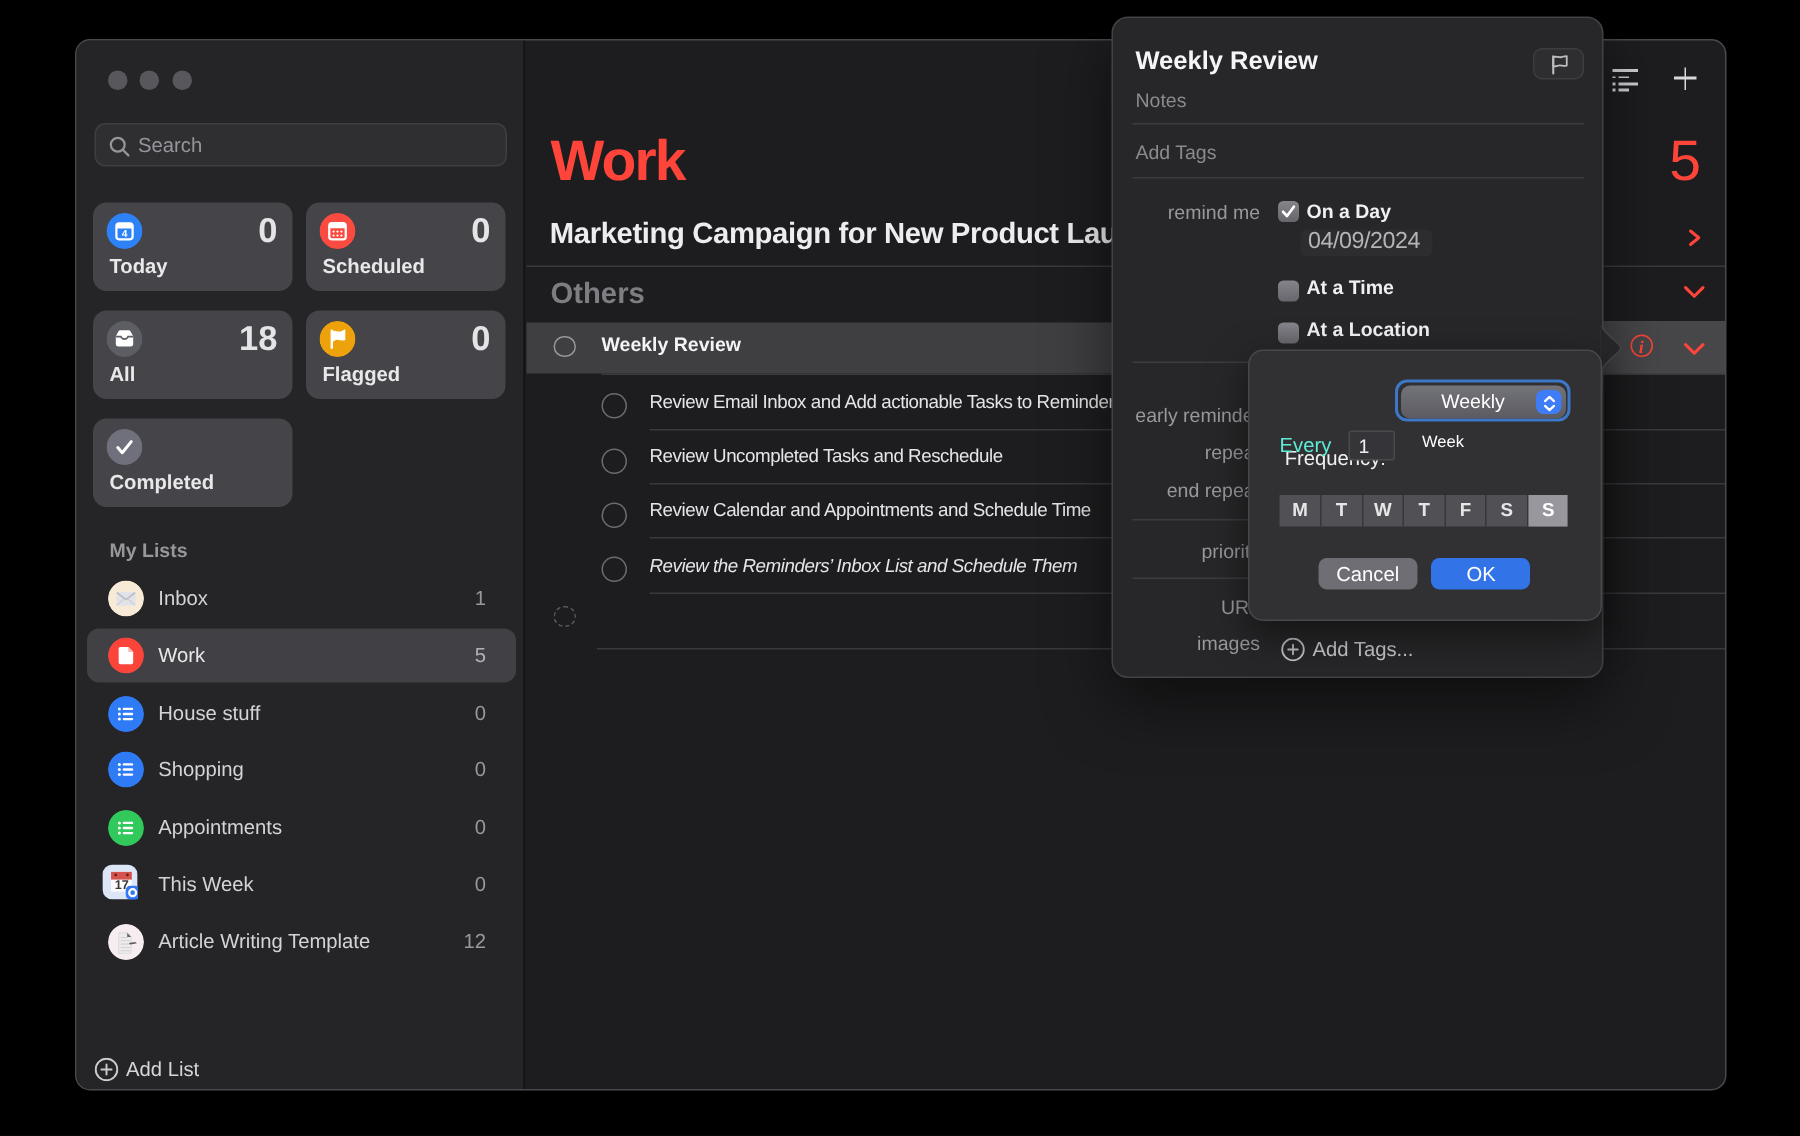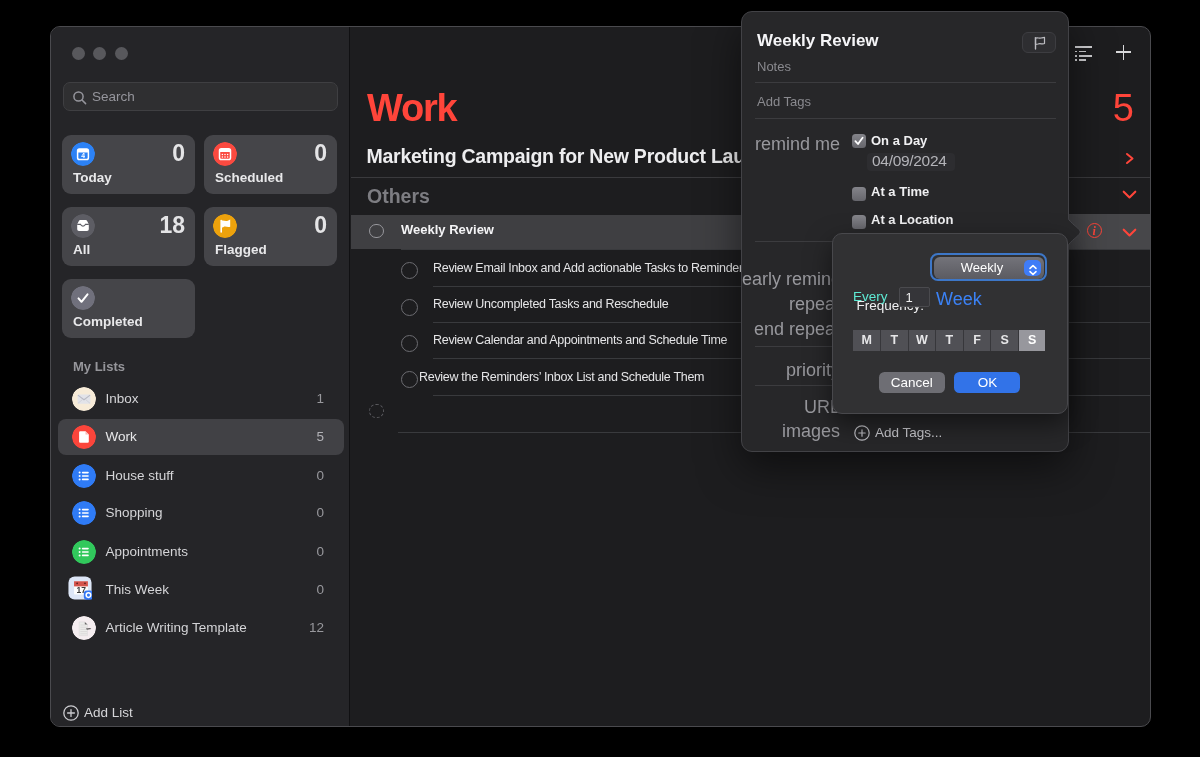--- a/index.html
+++ b/index.html
@@ -28,21 +28,21 @@
   .divfull { position:absolute; height:1px; background:#3a3a3d; }
   .taskdiv { position:absolute; height:1px; background:#393a3d; }
   .circ { position:absolute; width:17px; height:17px; border-radius:50%; border:1.5px solid #6c6c71; }
   .task { position:absolute; font-size:12.5px; letter-spacing:-0.3px; color:#e5e5e7; white-space:nowrap; }
   
   #pop { position:absolute; left:741px; top:11px; width:328px; height:441px;
     background:#272729; border:1px solid #424246; border-radius:11px;
     box-shadow:0 16px 42px rgba(0,0,0,0.5); }
   #poptail { position:absolute; right:-15px; top:204px; width:16px; height:32px; }
   .pdiv { position:absolute; left:13px; width:301px; height:1px; background:#3c3c3f; }
-  .plabel { position:absolute; left:0; width:98px; text-align:right; font-size:18px; color:#98989d; white-space:nowrap; }
+  .plabel { position:absolute; left:0; width:98px; text-align:right; font-size:13px; color:#98989d; white-space:nowrap; }
   .cb { position:absolute; left:110px; width:14px; height:14px; border-radius:3.5px;
     background:linear-gradient(#84848a,#66666c); }
   .cbon svg { position:absolute; left:0; top:0; }
   
   #nested { position:absolute; left:832px; top:233px; width:236px; height:181px;
     background:#313133; border:1px solid #48484c; border-radius:10px;
     box-shadow:0 10px 26px rgba(0,0,0,0.5); }
   #ddring { position:absolute; left:96.5px; top:18.5px; width:117px; height:28px;
     border:2.5px solid #3d77c8; border-radius:8px; }
   #dd { position:absolute; left:101px; top:22.5px; width:110px; height:22px;
@@ -259,21 +259,21 @@
     <div class="circ" style="left:50.4px; top:235.4px;"></div>
     <div class="task" style="left:82px; top:233.8px;">Review Email Inbox and Add actionable Tasks to Reminders</div>
     <div class="taskdiv" style="left:82px; top:258.6px; width:718px;"></div>
     <div class="circ" style="left:50.4px; top:271.7px;"></div>
     <div class="task" style="left:82px; top:270.1px;">Review Uncompleted Tasks and Reschedule</div>
     <div class="taskdiv" style="left:82px; top:295px; width:718px;"></div>
     <div class="circ" style="left:50.4px; top:308px;"></div>
     <div class="task" style="left:82px; top:306.4px;">Review Calendar and Appointments and Schedule Time</div>
     <div class="taskdiv" style="left:82px; top:331.3px; width:718px;"></div>
     <div class="circ" style="left:50.4px; top:344.3px;"></div>
-    <div class="task" style="left:68px; top:342.7px;">Review the Reminders’ Inbox List and Schedule Them</div>
+    <div class="task" style="left:82px; top:342.7px;font-style:italic;">Review the Reminders’ Inbox List and Schedule Them</div>
     <div class="taskdiv" style="left:82px; top:367.6px; width:718px;"></div>
     <div class="circ" style="left:18.25px; top:376.85px; width:14.5px; height:14.5px; border:1.5px dashed #5a5a5e;"></div>
     <div class="taskdiv" style="left:47px; top:404.6px; width:753px;"></div>
   </div>
 </div>
 
 <div id="pop">
   <svg id="poptail" width="16" height="32" viewBox="0 0 16 32">
       <path d="M0 0 C2 6 8 9 12.6 14 Q14.2 16 12.6 18 C8 23 2 26 0 32 Z" fill="#272729" stroke="#45454a" stroke-width="1"></path>
       <rect x="-1" y="0" width="2" height="32" fill="#272729"></rect>
@@ -325,21 +325,21 @@
     <div class="a" style="left:4px; top:3.5px; width:88px; text-align:center; font-size:13px; color:#fff;">Weekly</div>
     <div id="ddcap"><svg width="10" height="12" viewBox="0 0 10 12">
       <path d="M2 4.4 L5 1.6 L8 4.4" fill="none" stroke="#fff" stroke-width="1.5" stroke-linecap="round" stroke-linejoin="round"></path>
       <path d="M2 7.6 L5 10.4 L8 7.6" fill="none" stroke="#fff" stroke-width="1.5" stroke-linecap="round" stroke-linejoin="round"></path>
     </svg></div>
   </div>
   <div class="a" style="left:20px; top:54.8px; font-size:13.5px; color:#5eead4;">Every</div>
   <div class="a" style="left:65.6px; top:52.6px; width:31px; height:20.5px; background:#353539; border:1px solid #4a4a4e; border-radius:2px;">
     <div class="a" style="left:6px; top:2.5px; font-size:13px; color:#eeeeef;">1</div>
   </div>
-  <div class="a" style="left:103px; top:54.8px; font-size:18px; color:#3b82f6;">Week</div>
+  <div class="a" style="left:115px; top:54.8px; font-size:11px; color:#ffffff;">Week</div>
   <div id="seg">
     <div class="sc">M</div>
       <div class="sc">T</div>
       <div class="sc">W</div>
       <div class="sc">T</div>
       <div class="sc">F</div>
       <div class="sc">S</div>
       <div class="sc sel">S</div>
   </div>
   <div class="a" style="left:45.8px; top:138.2px; width:66px; height:21px; background:#6e6e74; border-radius:5.5px; text-align:center; font-size:13.5px; line-height:21px; color:#fff;">Cancel</div>

